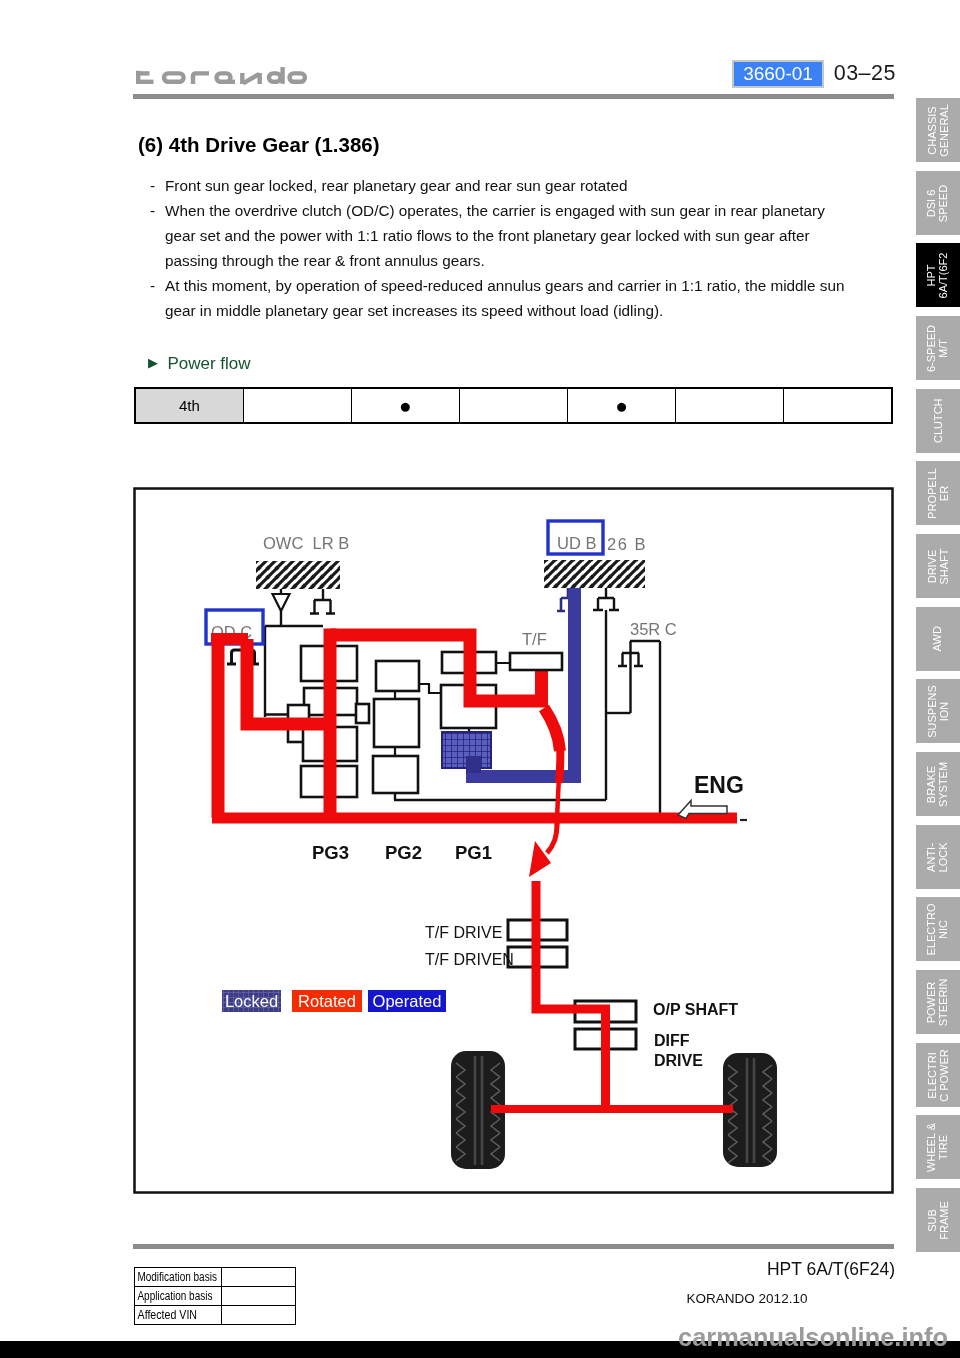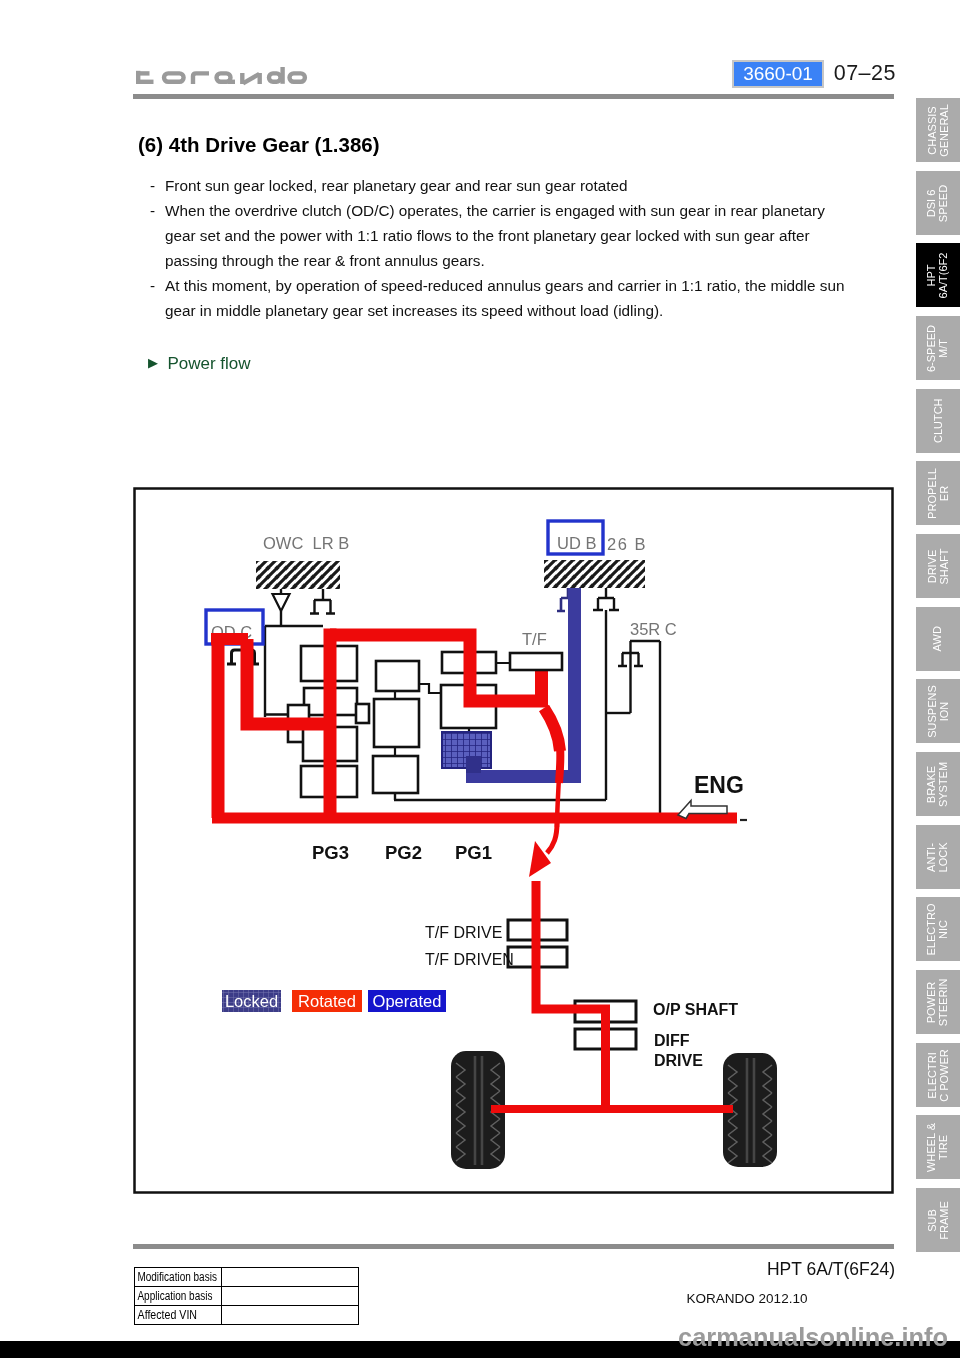--- a/index.html
+++ b/index.html
@@ -24,21 +24,21 @@
 <path d="M109.3,22 V11"></path>
 <path d="M110,21.4 L126.3,12"></path>
 <path d="M126.7,22 V11"></path>
 <rect x="136" y="11.4" width="11.5" height="8.4" rx="4"></rect>
 <path d="M149.6,5 V21.8"></path>
 <rect x="156.5" y="11.4" width="15.4" height="8.4" rx="4.2"></rect>
 </g>
 </svg>
 
 <div class="abs" style="left:732px;top:60px;width:88px;height:24px;background:#3b82f6;border:2px solid #c6c6c6;color:#fff;font-size:19px;text-align:center;line-height:24px;">3660-01</div>
-<div class="abs" style="left:796px;top:61px;width:100px;font-size:21.5px;color:#1a1a1a;text-align:right;letter-spacing:0.5px;white-space:nowrap;">07–25</div>
+<div class="abs" style="left:796px;top:61px;width:100px;font-size:21.5px;color:#1a1a1a;text-align:right;letter-spacing:0.5px;white-space:nowrap;">03–25</div>
 <div class="abs" style="left:133px;top:94px;width:761px;height:5px;background:#8c8c8c;"></div>
 
 <div class="tab" style="top:98px;">
     <div class="r">CHASSIS<br>GENERAL</div>
   </div>
 <div class="tab" style="top:171px;">
     <div class="r">DSI 6<br>SPEED</div>
   </div>
 <div class="tab active" style="top:243px;">
     <div class="r">HPT<br>6A/T(6F2</div>
@@ -86,20 +86,29 @@
 <div class="abs" style="left:138px;top:133px;font-size:20.5px;font-weight:bold;color:#000;">(6) 4th Drive Gear (1.386)</div>
 <div class="abs" style="left:148px;top:173px;width:770px;font-size:15.3px;line-height:25px;color:#111;">
 <div style="padding-left:17px;position:relative;"><span style="position:absolute;left:2px;">-</span>Front sun gear locked, rear planetary gear and rear sun gear rotated</div>
 <div style="padding-left:17px;position:relative;"><span style="position:absolute;left:2px;">-</span>When the overdrive clutch (OD/C) operates, the carrier is engaged with sun gear in rear planetary<br>gear set and the power with 1:1 ratio flows to the front planetary gear locked with sun gear after<br>passing through the rear &amp; front annulus gears.</div>
 <div style="padding-left:17px;position:relative;"><span style="position:absolute;left:2px;">-</span>At this moment, by operation of speed-reduced annulus gears and carrier in 1:1 ratio, the middle sun<br>gear in middle planetary gear set increases its speed without load (idling).</div>
 </div>
 <div class="abs" style="left:148px;top:354px;font-size:17px;font-weight:normal;color:#14532d;"><span style="font-size:13px;position:relative;top:-2px;">▶</span>&nbsp; Power flow</div>
 
 <table class="abs" style="left:134px;top:387px;width:759px;border-collapse:collapse;border:2px solid #000;table-layout:fixed;">
 <tbody>
+<tr style="height:35px;">
+<td style="border:1.5px solid #000;text-align:center;font-size:15px;background:#d8d8d8;">4th</td>
+<td style="border:1.5px solid #000;"></td>
+<td style="border:1.5px solid #000;text-align:center;font-size:21px;">●</td>
+<td style="border:1.5px solid #000;"></td>
+<td style="border:1.5px solid #000;text-align:center;font-size:21px;">●</td>
+<td style="border:1.5px solid #000;"></td>
+<td style="border:1.5px solid #000;"></td>
+</tr>
 </tbody>
   </table>
 
 <svg id="diag" class="abs" style="left:133px;top:487px;" width="761" height="707" viewBox="0 0 761 707">
 <defs>
 <pattern id="hatch" width="9" height="9" patternUnits="userSpaceOnUse">
 <path d="M-2,11 L11,-2 M-2,2.5 L2.5,-2 M6.5,11 L11,6.5" stroke="#1a1a1a" stroke-width="3.1" fill="none"></path>
 </pattern>
 <pattern id="bluegrid" width="6" height="6" patternUnits="userSpaceOnUse">
 <rect width="6" height="6" fill="#5a5fbe"></rect>
@@ -242,21 +251,21 @@
 <text x="322" y="372" font-size="18.5px" font-weight="bold">PG1</text>
 <text x="292" y="451" font-size="16px">T/F DRIVE</text>
 <text x="292" y="478" font-size="16px">T/F DRIVEN</text>
 <text x="520" y="528" font-size="16px" font-weight="bold">O/P SHAFT</text>
 <text x="521" y="559" font-size="16px" font-weight="bold">DIFF</text>
 <text x="521" y="579" font-size="16px" font-weight="bold">DRIVE</text>
 </g>
 </svg>
 
 <div class="abs" style="left:133px;top:1244px;width:761px;height:5px;background:#8c8c8c;"></div>
-<table class="abs" style="left:134px;top:1267px;width:225px;border-collapse:collapse;border:1.5px solid #000;table-layout:fixed;font-size:12.5px;">
+<table class="abs" style="left:134px;top:1267px;width:162px;border-collapse:collapse;border:1.5px solid #000;table-layout:fixed;font-size:12.5px;">
 <tbody>
       <tr style="height:19px;">
         <td style="width:86px;border:1.5px solid #000;padding:0;white-space:nowrap;"><span style="display:inline-block;transform:scaleX(0.8);transform-origin:0 50%;padding-left:3px;">Modification basis</span></td>
         <td style="border:1.5px solid #000;"></td>
       </tr>
 <tr style="height:19px;">
         <td style="border:1.5px solid #000;padding:0;white-space:nowrap;"><span style="display:inline-block;transform:scaleX(0.8);transform-origin:0 50%;padding-left:3px;">Application basis</span></td>
         <td style="border:1.5px solid #000;"></td>
       </tr>
 <tr style="height:19px;">

